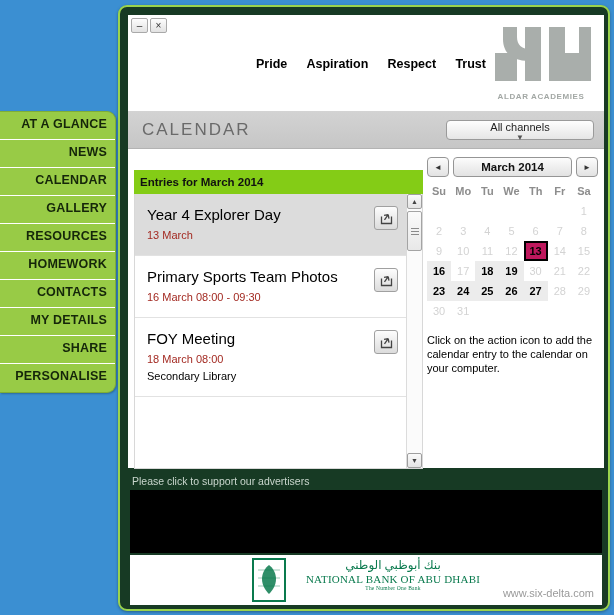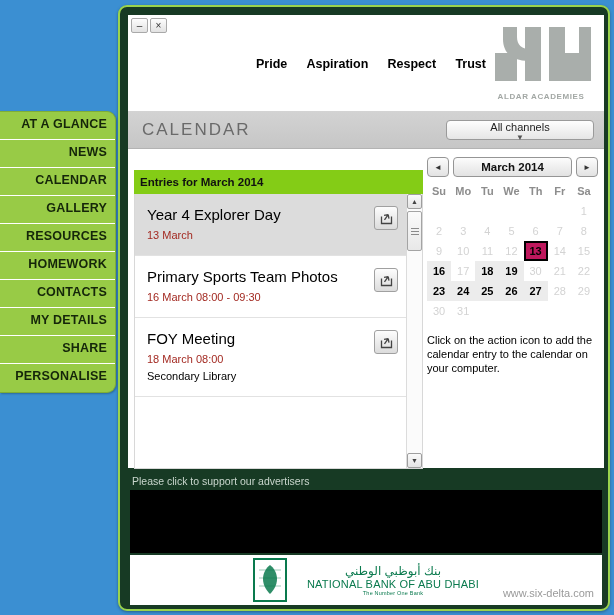--- a/index.html
+++ b/index.html
@@ -253,21 +253,21 @@
   #ad-label {
     font-size: 10.5px; color: #c9d6cd;
     padding: 2px 0 3px 4px;
   }
   #ad-black { height: 63px; background: #000; margin: 0 2px; }
   #ad-white {
     height: 50px; background: #fff; margin: 2px 2px 0 2px;
     position: relative;
     display: flex; align-items: center; justify-content: center;
   }
-  #nbad { display: flex; align-items: center; gap: 20px; }
+  #nbad { display: flex; align-items: flex-start; gap: 20px; font-family: Liberation Serif, serif; }
   #nbad .txt { text-align: center; color: #0a7a4e; }
   #nbad .ar { font-size: 12px; direction: rtl; letter-spacing: .5px; }
   #nbad .en { font-size: 11px; letter-spacing: .2px; white-space: nowrap; }
   #nbad .sub { font-size: 5.5px; letter-spacing: .2px; }
   #site-url {
     position: absolute; right: 8px; bottom: 6px;
     font-size: 11px; color: #9a9a9a;
   }
 </style>
 </head>

